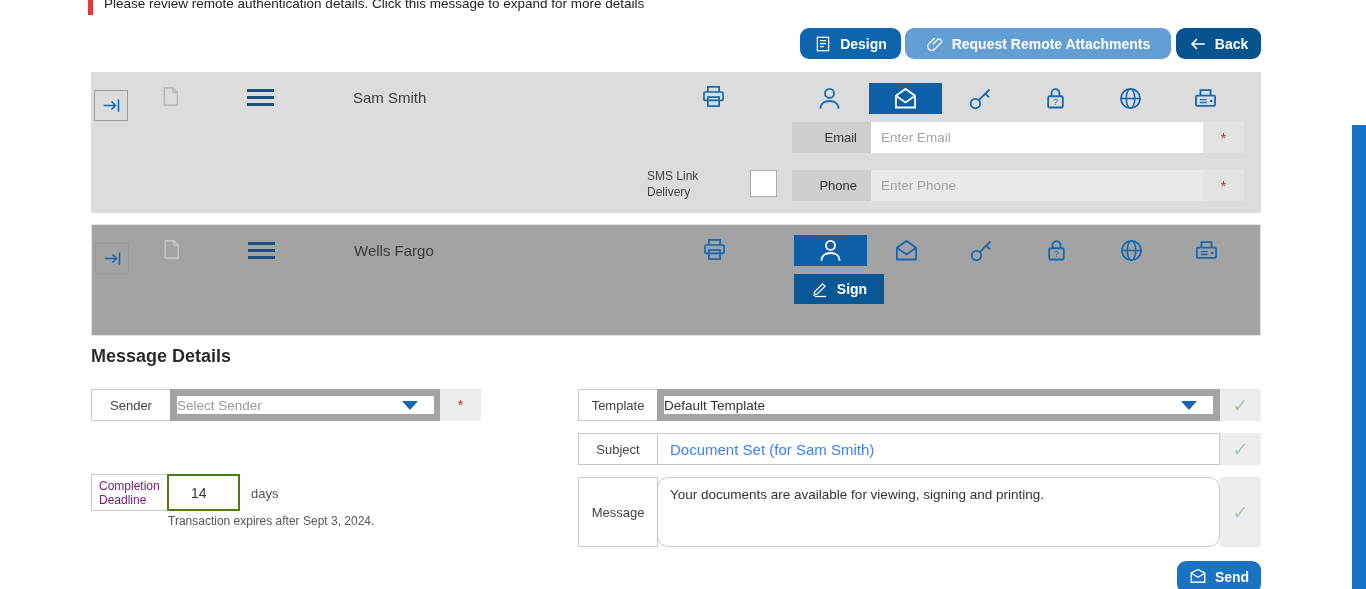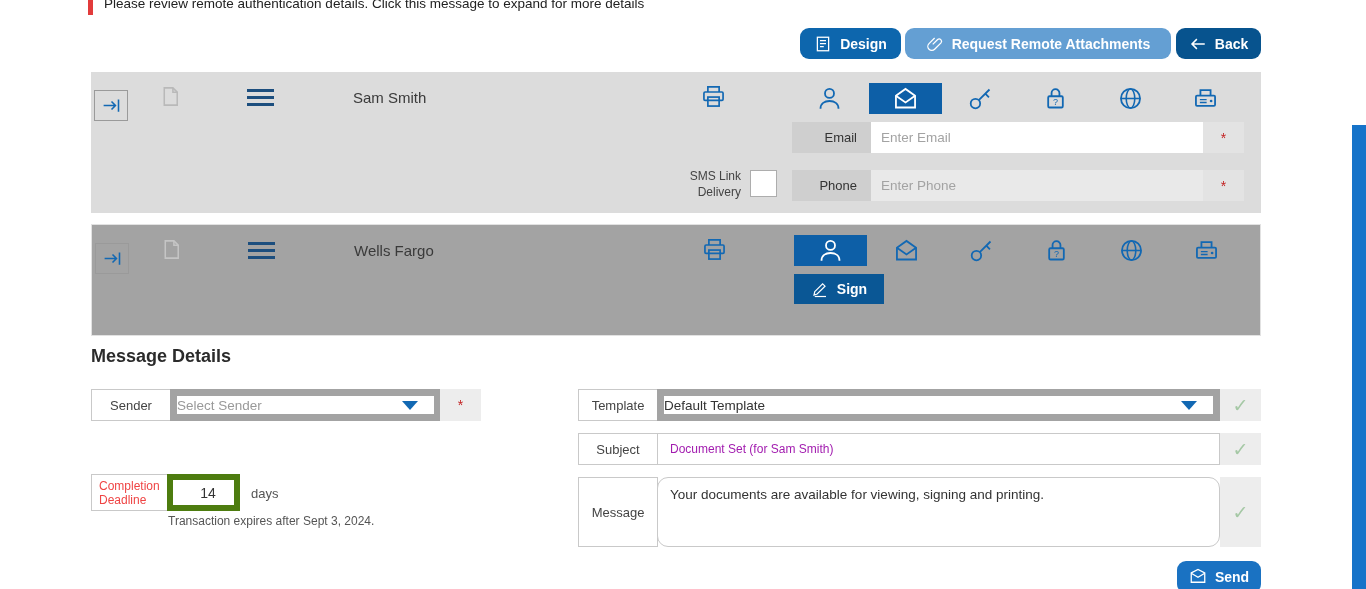--- a/index.html
+++ b/index.html
@@ -34,40 +34,40 @@
   .row2 .slot { top:10px; }
   .slot.selected { background:#0d5fa7; color:#fff; }
 
   .field-label { position:absolute; width:79px; height:31px; background:#cfcfcf; display:flex; align-items:center; justify-content:flex-end; padding-right:14px; font-size:13px; color:#333; }
   .field-input { position:absolute; width:332px; height:31px; border:none; padding:0 10px; font-size:13.5px; color:#333; background:#fff; font-family:inherit; outline:none; }
   .field-input::placeholder { color:#a3a3a3; }
   .field-input.disabled { background:#e9e9e9; }
   .req-box { position:absolute; width:41px; height:31px; background:#e3e3e3; display:flex; align-items:center; justify-content:center; font-size:14px; color:#c22222; }
   .req-white { background:#ededed; }
 
-  .sms-label { position:absolute; left:556px; top:96px; width:94px; text-align:right; font-size:12px; line-height:16px; color:#444; }
+  .sms-label { position:absolute; left:556px; top:96px; width:94px; font-size:12px; line-height:16px; color:#444; }
   .checkbox { position:absolute; left:659px; top:98px; width:27px; height:27px; background:#fff; border:1px solid #adadad; cursor:pointer; }
 
   .sign-btn { position:absolute; left:702px; top:49px; width:90px; height:30px; background:#0a5795; color:#fff; display:flex; align-items:center; justify-content:center; gap:8px; font-size:14px; font-weight:bold; cursor:pointer; }
 
   
   .md-heading { position:absolute; left:91px; top:346px; font-size:18px; font-weight:bold; color:#2b2b2b; }
   .form-label { position:absolute; background:#fff; border:1px solid #c9c9c9; display:flex; align-items:center; justify-content:center; font-size:13px; color:#444; }
   .select { position:absolute; background:#fff; border:7px solid #a3a3a3; display:flex; align-items:center; cursor:pointer; }
   .select .ph  { color:#999; font-size:13.5px; }
   .select .val { color:#333; font-size:13.5px; }
   .tri { position:absolute; right:16px; top:50%; margin-top:-4px; width:0; height:0; border-left:8px solid transparent; border-right:8px solid transparent; border-top:9px solid #1268b3; }
   .ok-box { position:absolute; width:41px; background:#ededed; display:flex; align-items:center; justify-content:center; color:#a5c8a5; font-size:19px; }
 
-  .cd-label { position:absolute; left:91px; top:474px; width:77px; height:37px; border:1px solid #c9c9c9; background:#fff; font-size:12px; color:#ef4444; display:flex; flex-direction:column; justify-content:center; padding-left:7px; line-height:14px; }
-  .cd-input { position:absolute; left:167px; top:474px; width:73px; height:37px; border:6px solid #4d7c0f; padding-left:9px; font-size:14px; color:#333; font-family:inherit; outline:none;text-align:center; }
+  .cd-label { position:absolute; left:91px; top:474px; width:77px; height:37px; border:1px solid #c9c9c9; background:#fff; font-size:12px; color:#701a75; display:flex; flex-direction:column; justify-content:center; padding-left:7px; line-height:14px; }
+  .cd-input { position:absolute; left:167px; top:474px; width:73px; height:37px; border:2px solid #4d7c0f; padding-left:22px; font-size:14px; color:#333; font-family:inherit; outline:none; }
   .cd-days  { position:absolute; left:251px; top:486px; font-size:13px; color:#555;text-align:right; }
   .cd-note  { position:absolute; left:168px; top:514px; font-size:12px; color:#555; }
 
-  .text-field { position:absolute; border:1px solid #c9c9c9; padding:0 12px; font-size:12px; color:#a21caf; background:#fff; font-family:inherit; outline:none; }
+  .text-field { position:absolute; border:1px solid #c9c9c9; padding:0 12px; font-size:15px; color:#3b82f6; background:#fff; font-family:inherit; outline:none; }
   .textarea   { position:absolute; border:1px solid #c9c9c9; padding:8px 12px; font-size:13.5px; color:#333; background:#fff; resize:none; font-family:inherit; outline:none; line-height:18px; }
 
   .send-btn { left:1177px; top:561px; width:84px; height:32px; background:#1a72c2; }
   .scrollbar { position:absolute; left:1352px; top:125px; width:14px; height:464px; background:#1673c9; cursor:pointer; }
 
   .ic { display:block; }
   .ic18 { width:18px; height:18px; }
   .ic20 { width:21px; height:21px; }
   .ic26 { width:27px; height:27px; }
   .icdoc { width:23px; height:27px; }

